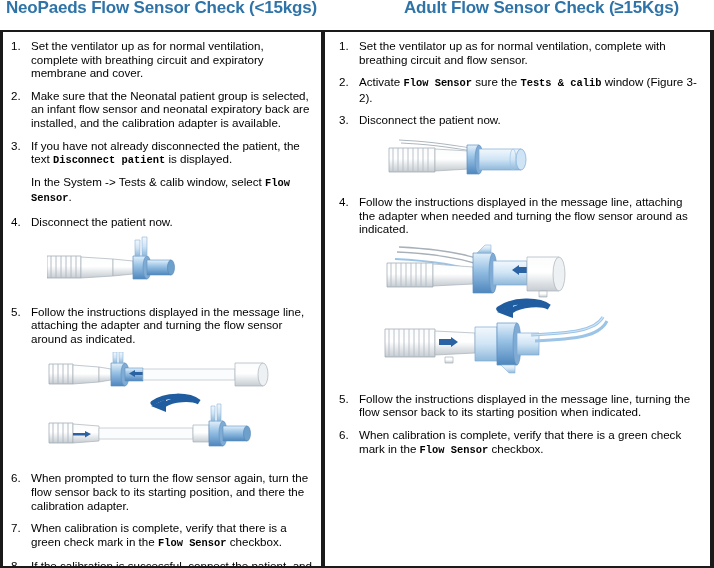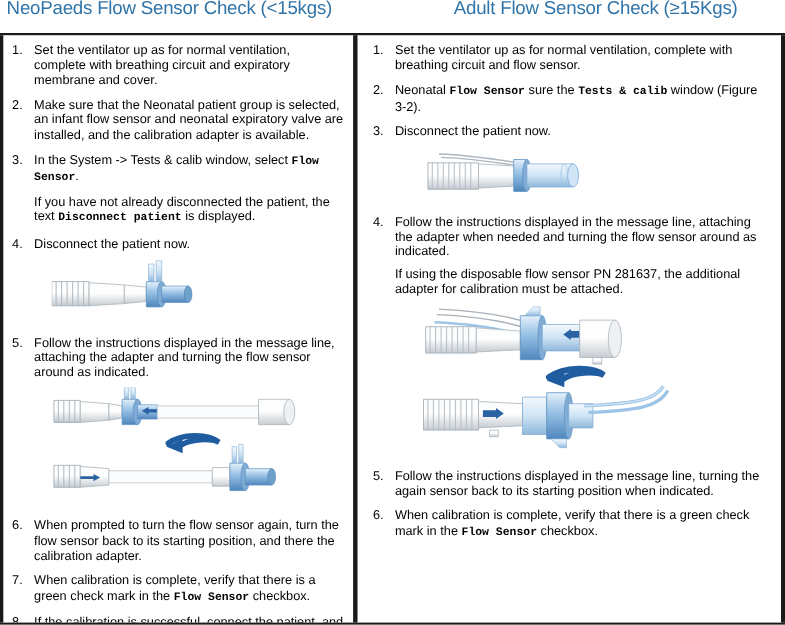--- a/index.html
+++ b/index.html
@@ -10,21 +10,21 @@
     color:#000;
     overflow:hidden;
   }
   .page{position:relative;width:714px;height:568px;box-sizing:border-box;}
 
   
   .headers{display:flex;height:30px;}
   .hdr{
     flex:0 0 357px;
     display:flex;align-items:center;justify-content:center;
-    font-size:17px;font-weight:normal;letter-spacing:-0.2px;
+    font-size:17px;font-weight:bold;letter-spacing:-0.2px;
     color:#2f74a8;
     padding-bottom:15px;
   }
   .hdr.left{justify-content:flex-start;padding-left:6px;}
   .hdr.right{justify-content:center;}
 
   
   .table{
     position:relative;
     height:538px;
@@ -100,28 +100,28 @@
       <ol class="steps" id="left-steps">
           <li class="step">
             <div class="num">1.</div>
             <div class="body">
               <div class="para"><span>Set the ventilator up as for normal ventilation, complete with breathing circuit and expiratory membrane and cover.</span></div>
             </div>
           </li>
           <li class="step">
             <div class="num">2.</div>
             <div class="body">
-              <div class="para"><span>Make sure that the Neonatal patient group is selected, an infant flow sensor and neonatal expiratory valve are installed, and the calibration adapter is available.</span></div>
+              <div class="para"><span>Make sure that the Neonatal patient group is selected, an infant flow sensor and neonatal expiratory back are installed, and the calibration adapter is available.</span></div>
             </div>
           </li>
           <li class="step">
             <div class="num">3.</div>
             <div class="body">
+              <div class="para"><span>If you have not already disconnected the patient, the text </span><span class="mono">Disconnect patient</span><span> is displayed.</span></div>
               <div class="para"><span>In the System -&gt; Tests &amp; calib window, select </span><span class="mono">Flow Sensor</span><span>.</span></div>
-              <div class="para"><span>If you have not already disconnected the patient, the text </span><span class="mono">Disconnect patient</span><span> is displayed.</span></div>
             </div>
           </li>
           <li class="step">
             <div class="num">4.</div>
             <div class="body">
               <div class="para"><span>Disconnect the patient now.</span></div>
               <div class="fig indent">
                 <svg width="190" height="52" viewBox="0 0 190 52">
     <defs>
       <linearGradient id="gGrey" x1="0" y1="0" x2="0" y2="1">
@@ -252,21 +252,21 @@
       <ol class="steps" id="right-steps">
           <li class="step">
             <div class="num">1.</div>
             <div class="body">
               <div class="para"><span>Set the ventilator up as for normal ventilation, complete with breathing circuit and flow sensor.</span></div>
             </div>
           </li>
           <li class="step">
             <div class="num">2.</div>
             <div class="body">
-              <div class="para"><span>Neonatal </span><span class="mono">Flow Sensor</span><span> sure the </span><span class="mono">Tests &amp; calib</span><span> window (Figure 3-2).</span></div>
+              <div class="para"><span>Activate </span><span class="mono">Flow Sensor</span><span> sure the </span><span class="mono">Tests &amp; calib</span><span> window (Figure 3-2).</span></div>
             </div>
           </li>
           <li class="step">
             <div class="num">3.</div>
             <div class="body">
               <div class="para"><span>Disconnect the patient now.</span></div>
               <div class="fig indent2">
                 <svg width="195" height="44" viewBox="0 0 195 44">
     <path d="M18 6 C46 7, 72 11, 96 15" fill="none" stroke="#aeb7bf" stroke-width="1.2"></path>
     <path d="M20 9 C48 10, 74 14, 98 18" fill="none" stroke="#aeb7bf" stroke-width="1.2"></path>
@@ -288,21 +288,20 @@
     <ellipse cx="140" cy="25.5" rx="5" ry="10.5" fill="#cfe4f5" stroke="#7fabd4" stroke-width="0.7"></ellipse>
     <ellipse cx="132" cy="25.5" rx="3" ry="10.5" fill="none" stroke="#9cc4e6" stroke-width="0.7"></ellipse>
   </svg>
               </div>
             </div>
           </li>
           <li class="step">
             <div class="num">4.</div>
             <div class="body">
               <div class="para"><span>Follow the instructions displayed in the message line, attaching the adapter when needed and turning the flow sensor around as indicated.</span></div>
-              <div class="para"><span>If using the disposable flow sensor PN 281637, the additional adapter for calibration must be attached.</span></div>
               <div class="fig indent2">
                 <svg width="285" height="132" viewBox="0 0 285 132">
 
     <g>
       <path d="M18 4 C60 6, 88 12, 104 18" fill="none" stroke="#a8b1b9" stroke-width="1.3"></path>
       <path d="M16 9 C58 11, 86 17, 102 23" fill="none" stroke="#a8b1b9" stroke-width="1.3"></path>
       <path d="M14 16 C56 18, 84 24, 100 30" fill="none" stroke="#9cc4e6" stroke-width="2.2"></path>
       <path d="M6 20 L52 20 L52 44 L6 44 Z" fill="url(#gGrey)" stroke="#9aa4ad" stroke-width="0.7"></path>
       <g stroke="#b4bcc4" stroke-width="0.9">
         <line x1="10" y1="20" x2="10" y2="44"></line>
@@ -358,21 +357,21 @@
       <path d="M154 18 C194 16, 218 14, 226 -2" fill="none" stroke="#9cc4e6" stroke-width="3"></path>
       <path d="M150 12 C190 10, 214 8, 222 -6" fill="none" stroke="#cfe4f5" stroke-width="1.2"></path>
     </g>
   </svg>
               </div>
             </div>
           </li>
           <li class="step">
             <div class="num">5.</div>
             <div class="body">
-              <div class="para"><span>Follow the instructions displayed in the message line, turning the again sensor back to its starting position when indicated.</span></div>
+              <div class="para"><span>Follow the instructions displayed in the message line, turning the flow sensor back to its starting position when indicated.</span></div>
             </div>
           </li>
           <li class="step">
             <div class="num">6.</div>
             <div class="body">
               <div class="para"><span>When calibration is complete, verify that there is a green check mark in the </span><span class="mono">Flow Sensor</span><span> checkbox.</span></div>
             </div>
           </li>
         </ol>
     </div>

